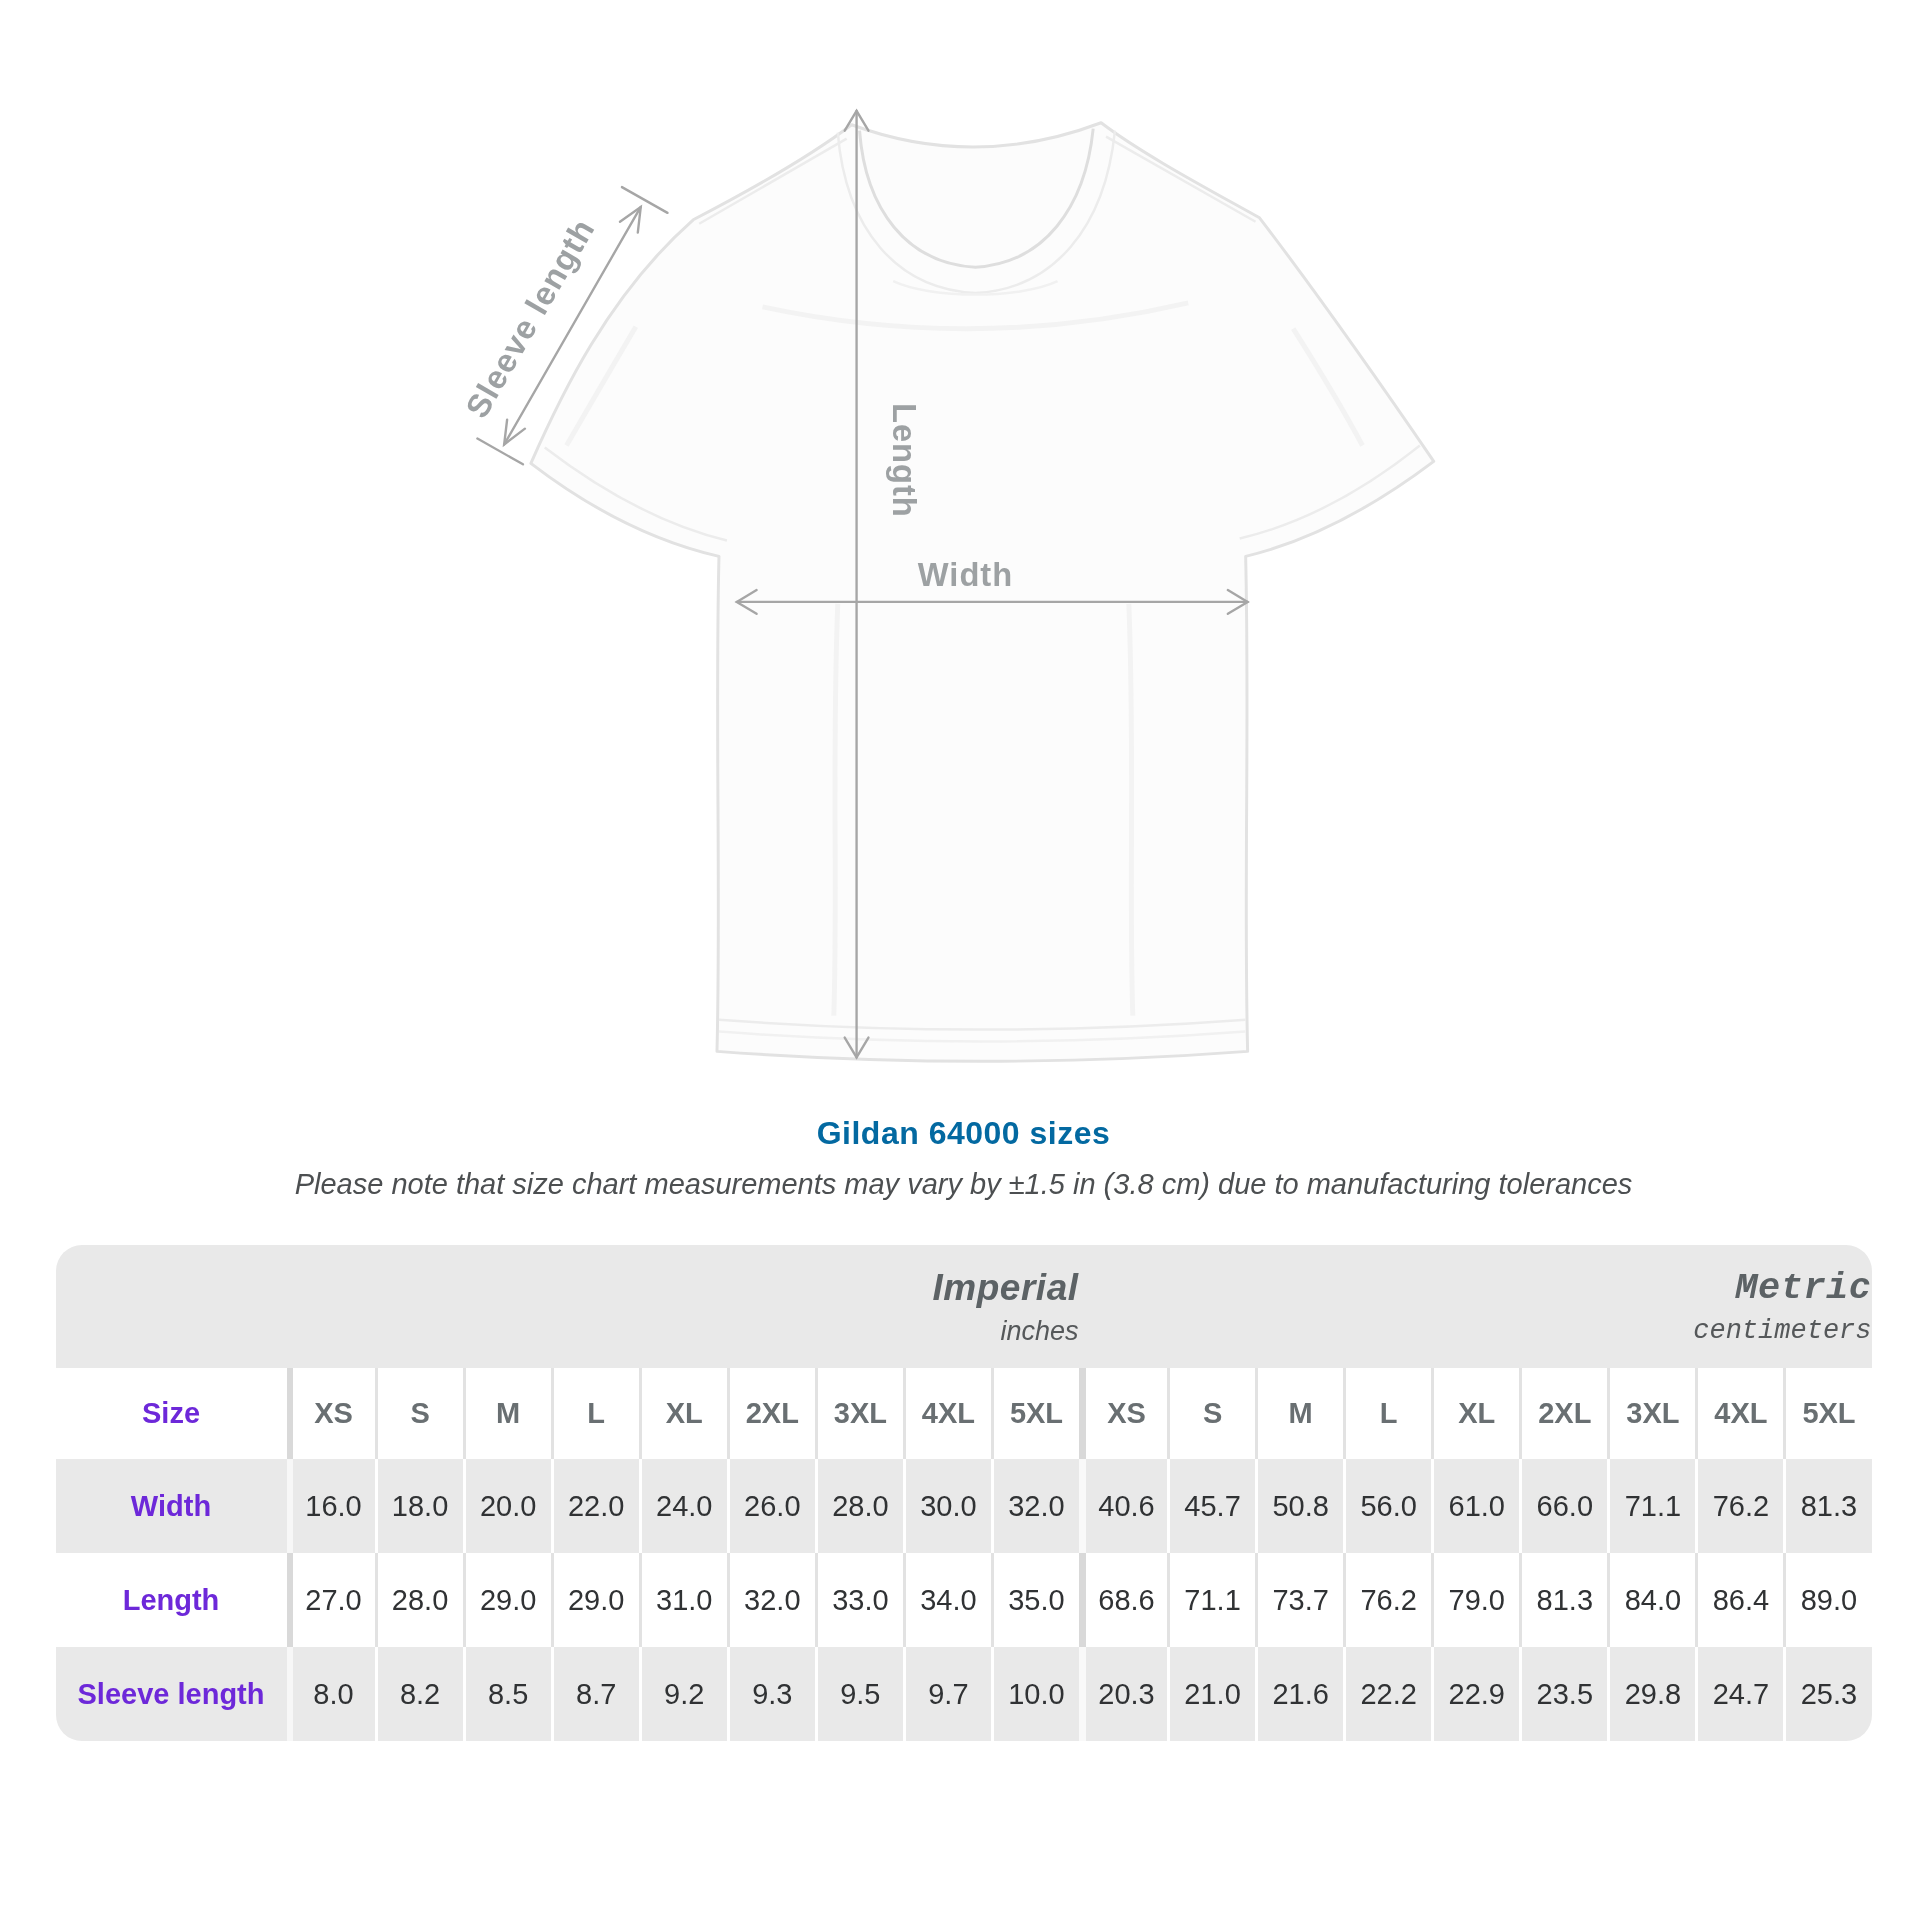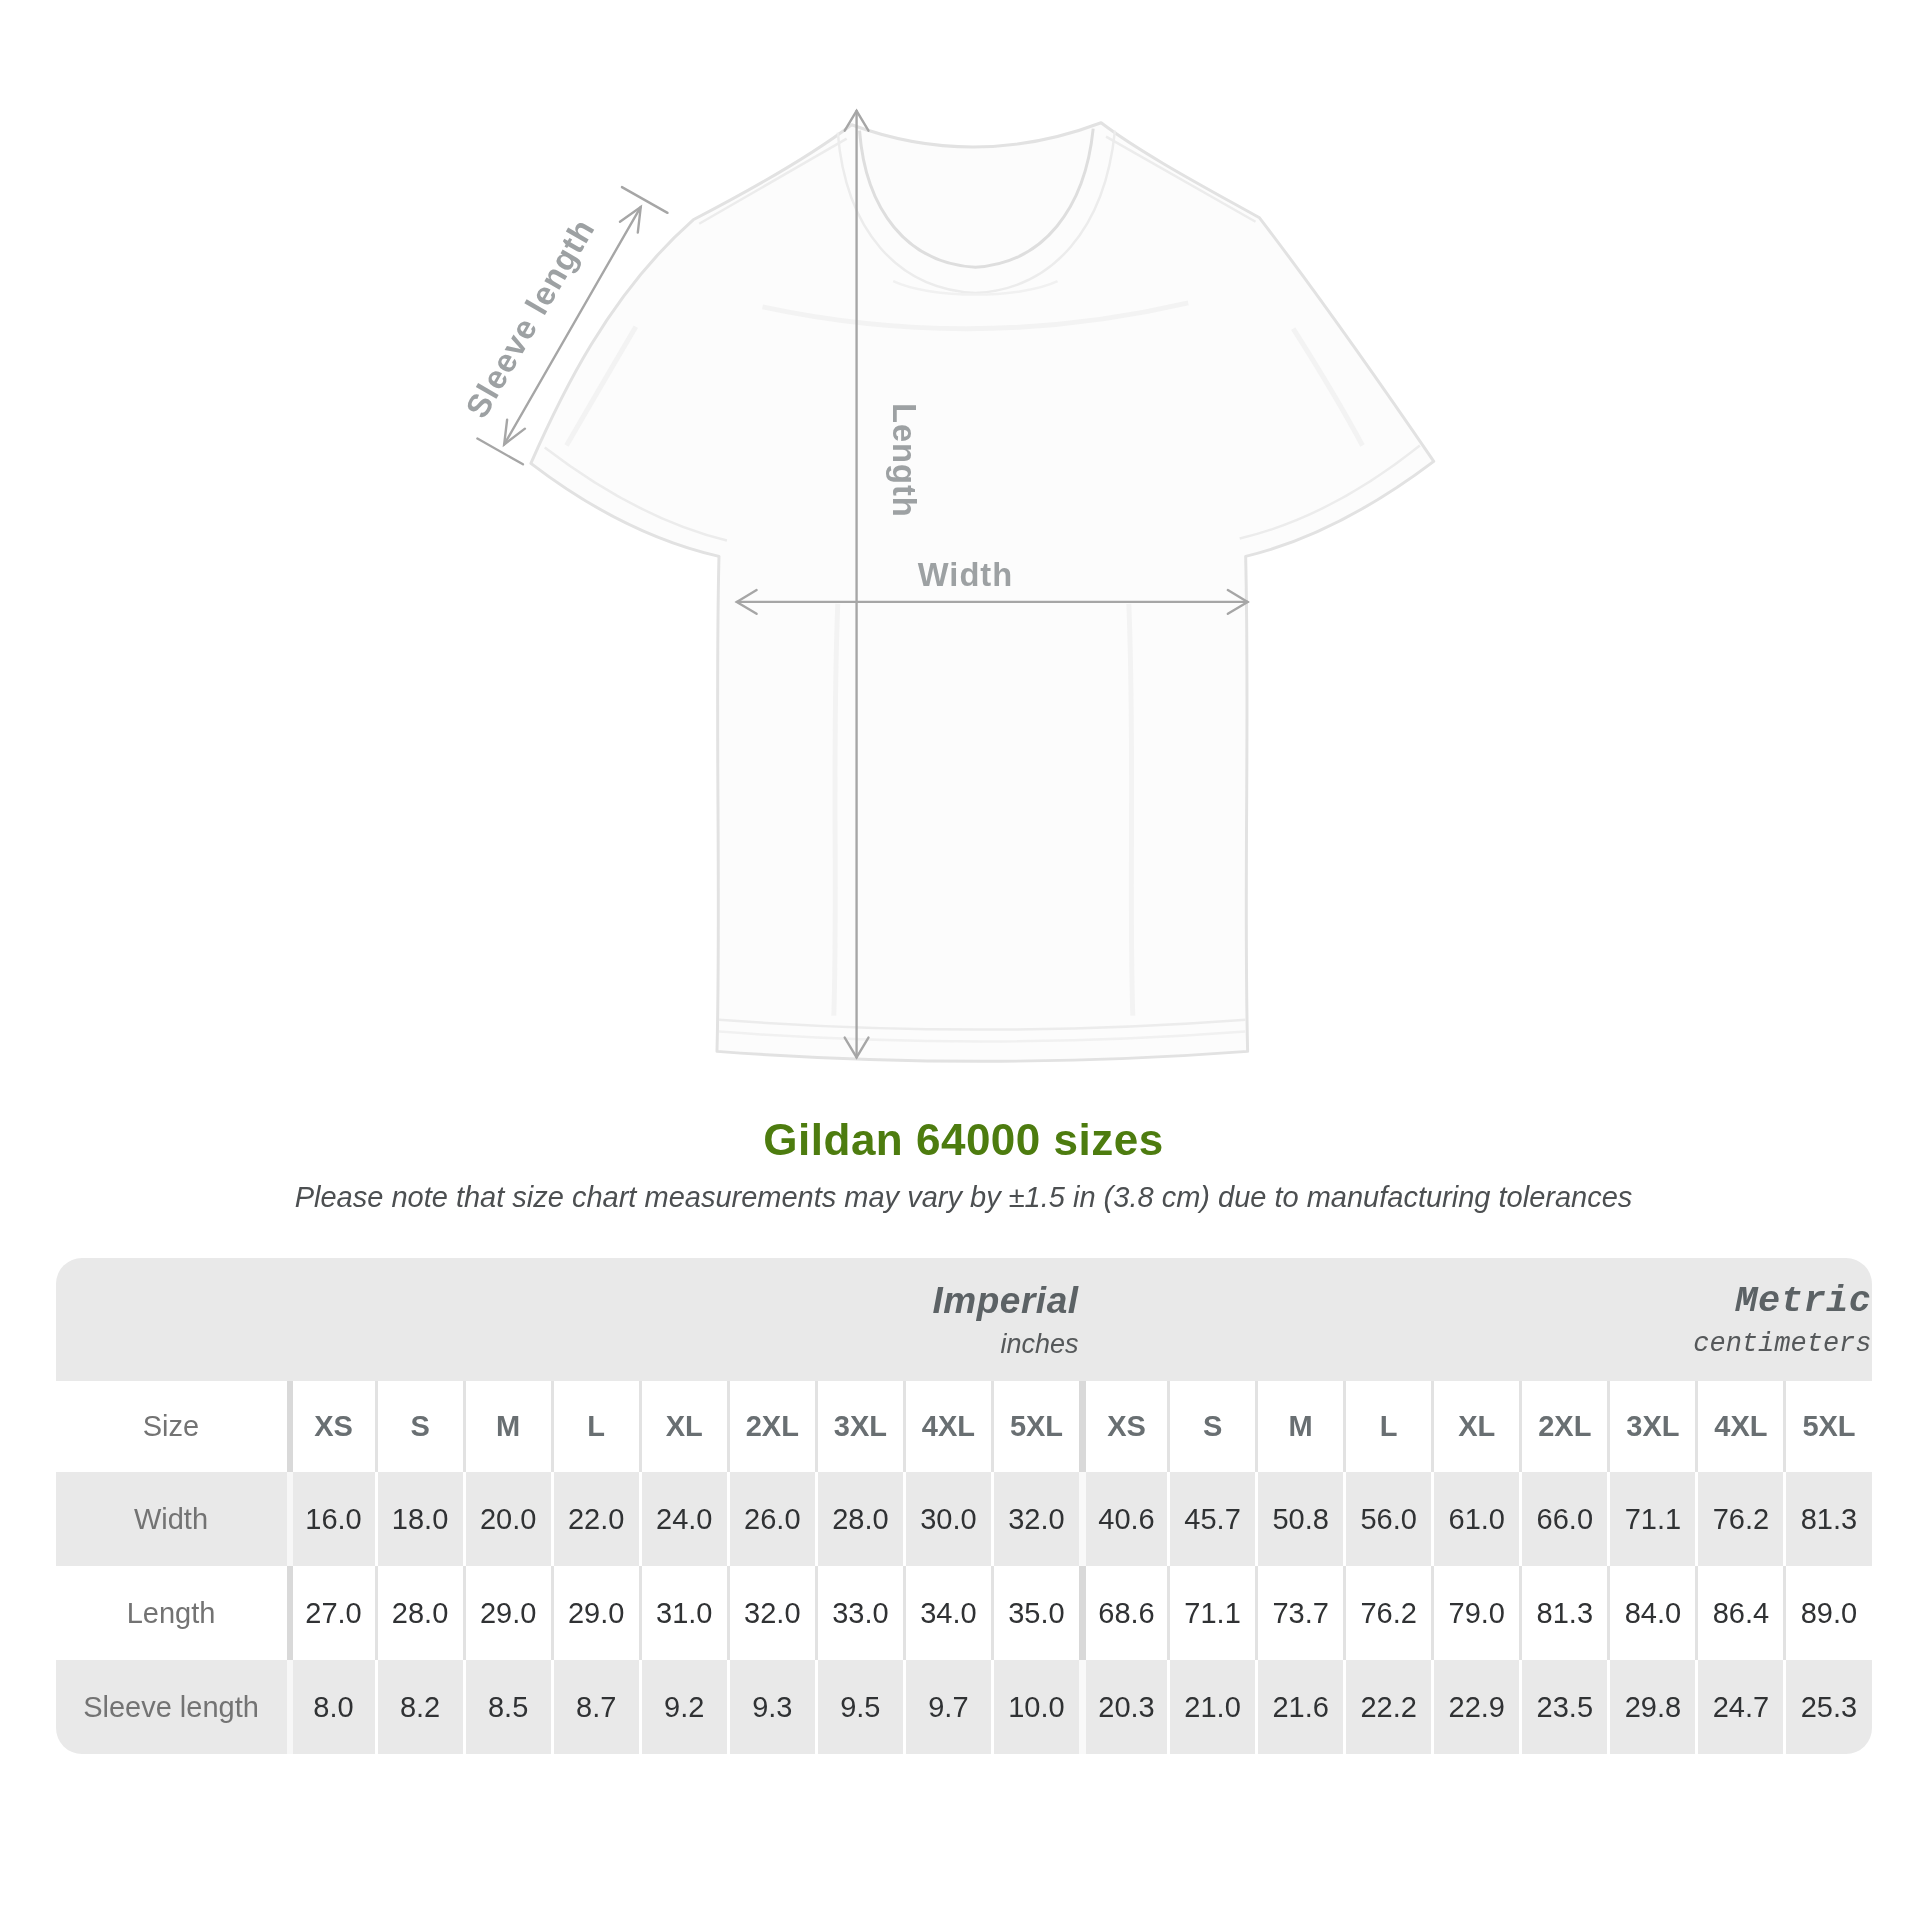--- a/index.html
+++ b/index.html
@@ -5,21 +5,21 @@
   html,body{margin:0;padding:0;background:#ffffff;}
   .page{
     position:relative;width:1927px;height:1927px;background:#ffffff;
     font-family:"Liberation Sans", sans-serif;overflow:hidden;
   }
   .diagram{position:relative;width:1927px;height:1089px;}
   .diagram svg{position:absolute;left:0;top:0;}
 
   .page-title{
     margin:26px 12px 0;text-align:center;
-    font-size:44px;font-weight:bold;color:#4d7c0f;letter-spacing:0.5px;
+    font-size:32px;font-weight:bold;color:#0369a1;letter-spacing:0.5px;
   }
   .tolerance-note{
     margin:16px 0 6px;text-align:center;font-style:italic;
     font-size:29px;color:#4c4f51;
   }
 
   .size-table{
     width:1816px;margin:44px auto 0;border-radius:26px;overflow:hidden;
     background:#ffffff;
   }
@@ -29,21 +29,21 @@
   .band-metric{width:793px;font-family:Liberation Mono, monospace;}
   .g-name{font-size:37px;font-weight:bold;font-style:italic;color:#5c6265;letter-spacing:0.5px;}
   .g-unit{font-size:27px;font-style:italic;color:#55585a;margin-left:36px;}
 
   .grid{display:grid;grid-template-columns:231px repeat(18,1fr);}
   .c{
     display:flex;align-items:center;justify-content:center;
     font-size:29px;color:#303234;border-left:3px solid transparent;
   }
   .c.head{font-weight:bold;color:#696f72;}
-  .c.rowlabel{font-weight:normal;color:#737373;border-left:none;}
+  .c.rowlabel{font-weight:bold;color:#6d28d9;border-left:none;}
   .h-size{height:91px;}
   .h-data{height:94px;}
   .r-white{background:#ffffff;}
   .r-gray{background:#e9e9e9;}
   .r-white.sep{border-left-color:#e2e2e2;}
   .r-gray.sep{border-left-color:#ffffff;}
   .r-white.sep.wide{border-left-width:6px;border-left-color:#d9d9d9;}
   .r-gray.sep.wide{border-left-width:6px;border-left-color:#f7f7f7;}
   .r-white.sep.gdiv{border-left-width:7px;border-left-color:#d9d9d9;}
   .r-gray.sep.gdiv{border-left-width:7px;border-left-color:#f9f9f9;}

